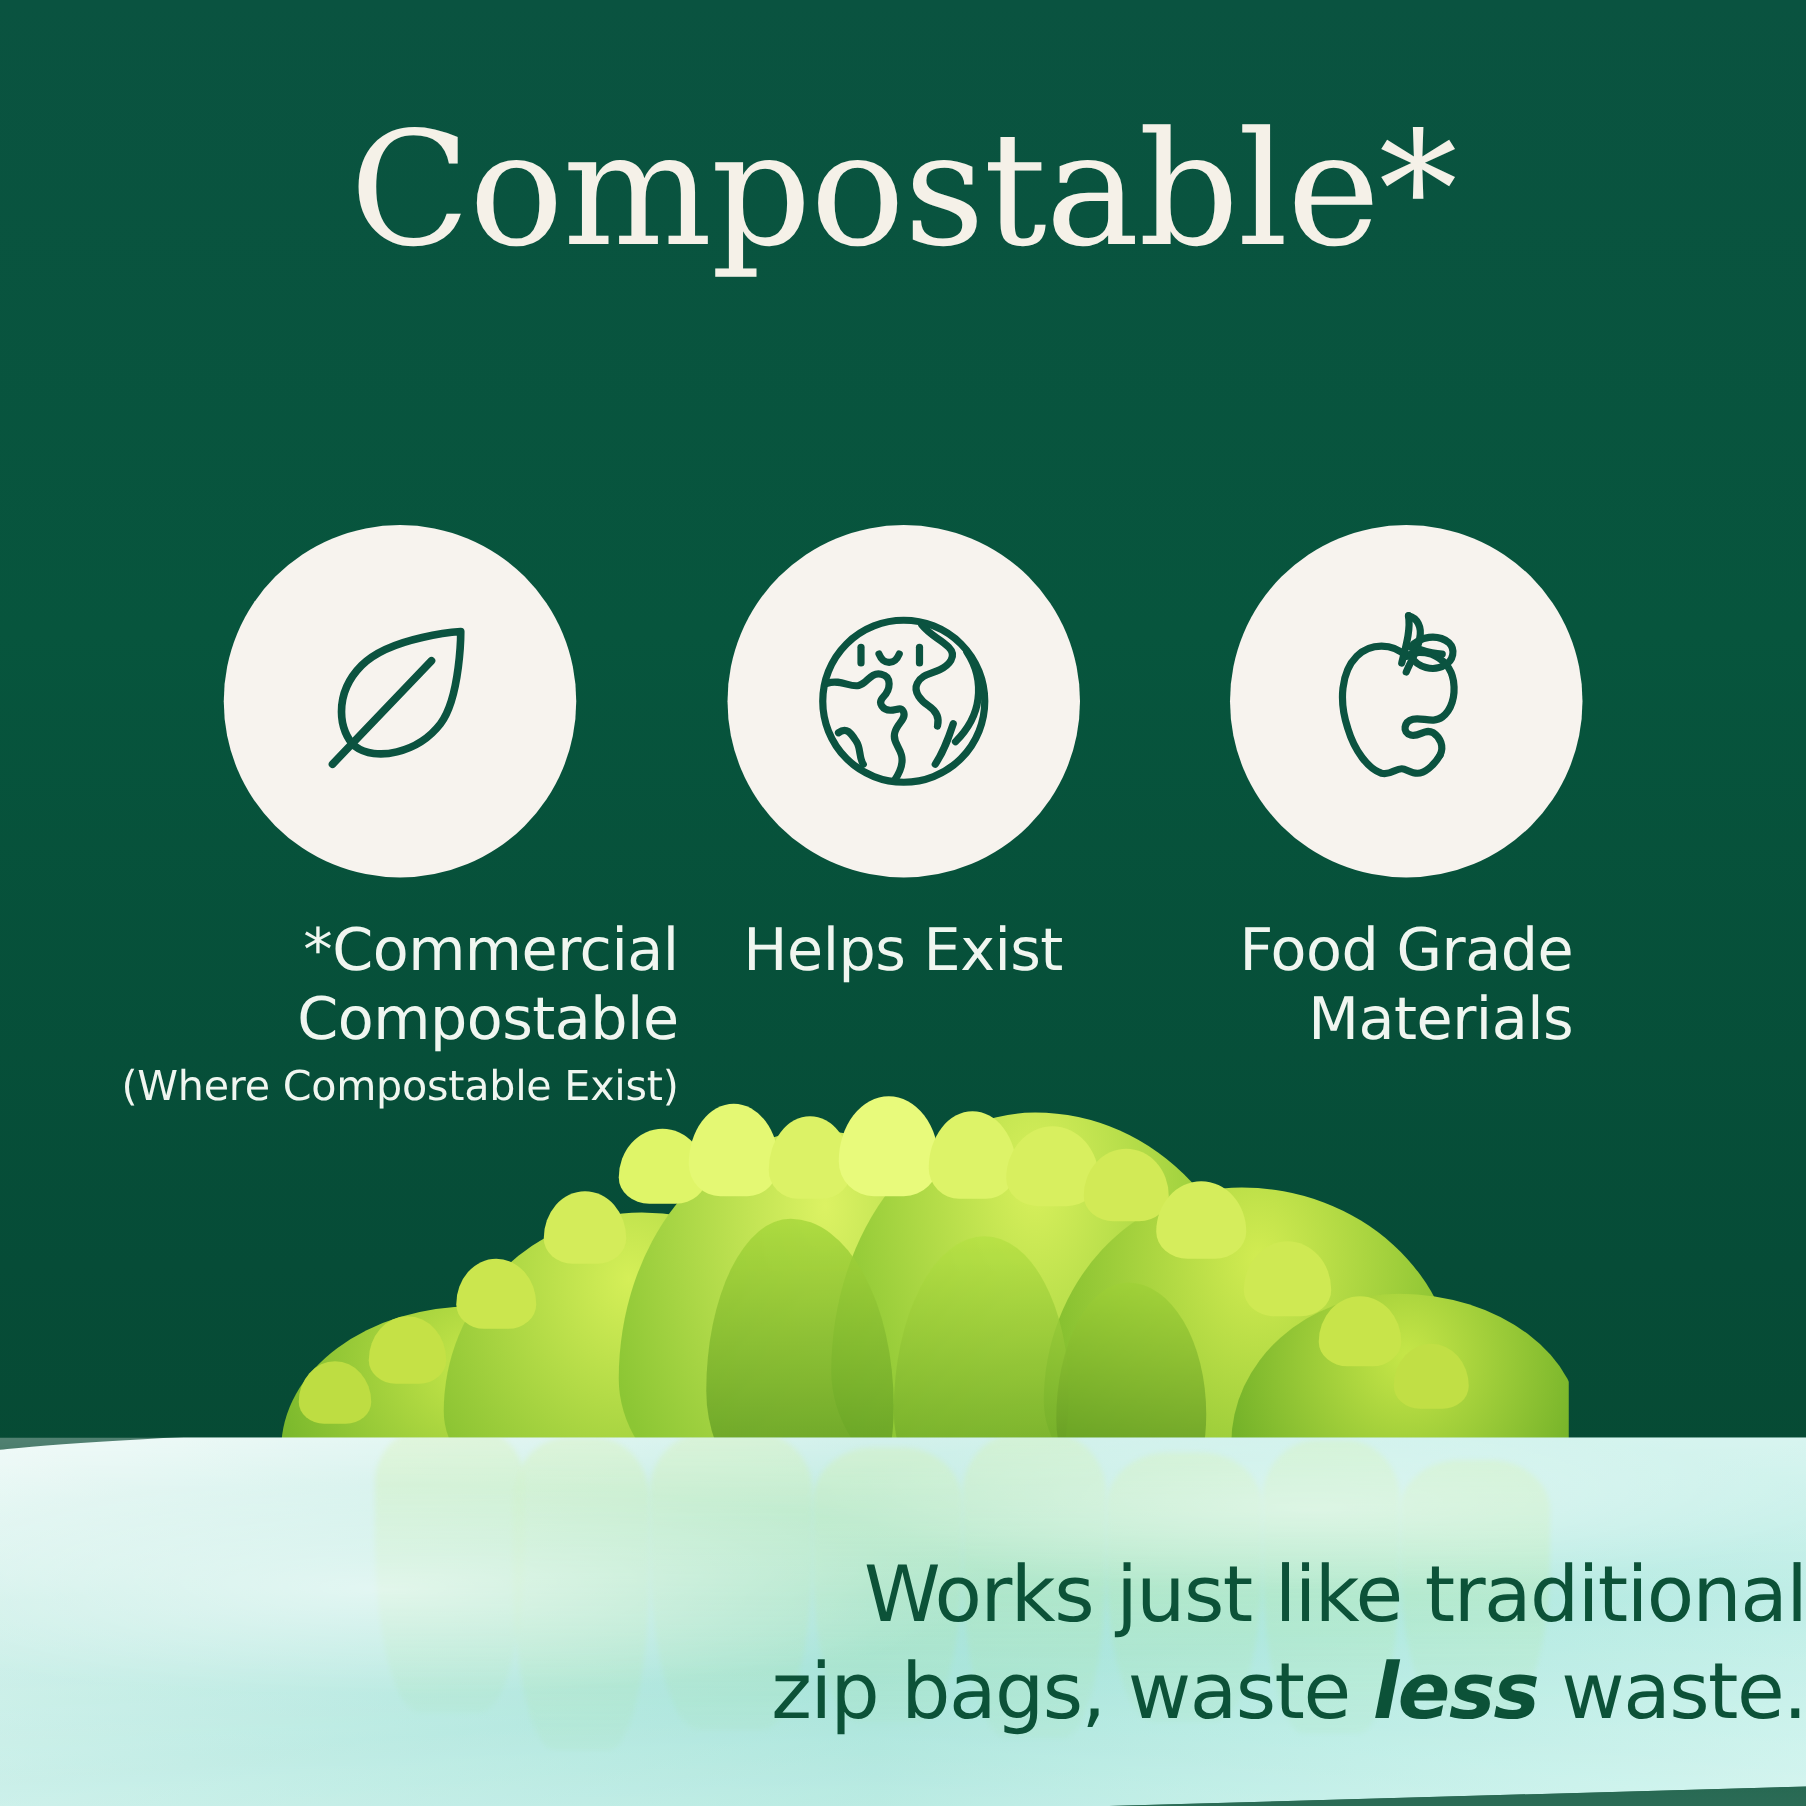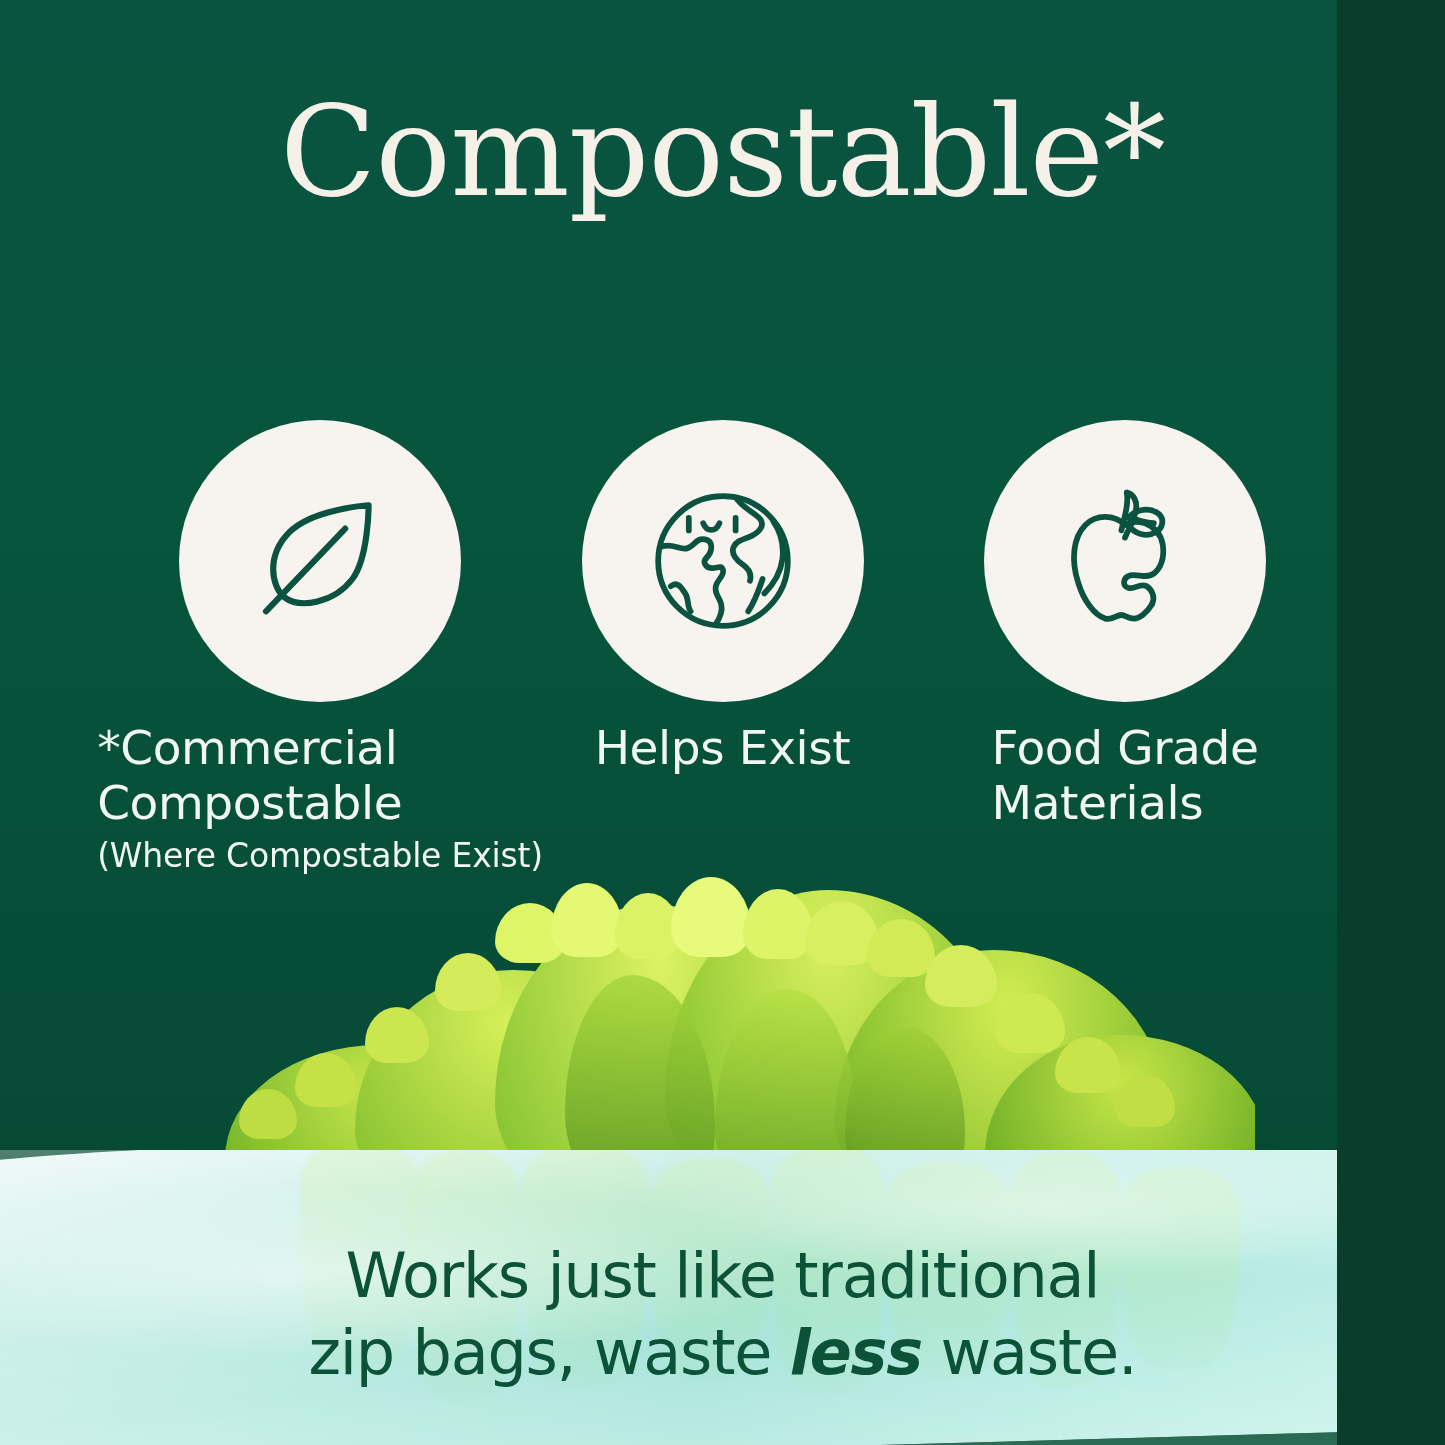--- a/index.html
+++ b/index.html
@@ -2,21 +2,21 @@
 <html><head>
 <meta charset="utf-8">
 <style>
   html, body {
     margin: 0;
     padding: 0;
     background: #0b3d2c;
   }
   #stage {
     position: relative;
-    width: 1337px;
+    width: 1445px;
     height: 1445px;
     overflow: hidden;
     background: linear-gradient(180deg, #0a5340 0%, #07553d 35%, #064c37 70%, #07482f 100%);
     font-family: "Liberation Sans", sans-serif;
   }
 
   
   .headline {
     position: absolute;
     left: 0;
@@ -58,22 +58,22 @@
     width: 282px;
     height: 282px;
     border-radius: 50%;
     background: #F7F3EE;
     display: flex;
     align-items: center;
     justify-content: center;
   }
   .badge svg { display: block; }
   .cap {
-    margin-top: 18px;
-    text-align: left;
+    margin-top: 31px;
+    text-align: right;
     color: #F0F6F0;
     font-family: "DejaVu Sans", "Liberation Sans", sans-serif;
     font-size: 47px;
     line-height: 1.18;
     letter-spacing: -0.4px;
     font-weight: 400;
   }
   .cap .l { display: block; white-space: nowrap; }
   .subcap {
     display: block;
@@ -160,21 +160,21 @@
     border-radius: 40% 40% 30% 30% / 20% 20% 60% 60%;
     filter: blur(2px);
   }
 
   
   .tagline {
     position: absolute;
     left: 0;
     top: 1238px;
     width: 1445px;
-    text-align: center;
+    text-align: right;
     color: #0C5238;
     font-family: "DejaVu Sans", "Liberation Sans", sans-serif;
     font-size: 62px;
     line-height: 1.24;
     letter-spacing: -1.2px;
     font-weight: 400;
   }
   .tagline .l { display: block; white-space: nowrap; }
   .tagline em {
     font-style: italic;

